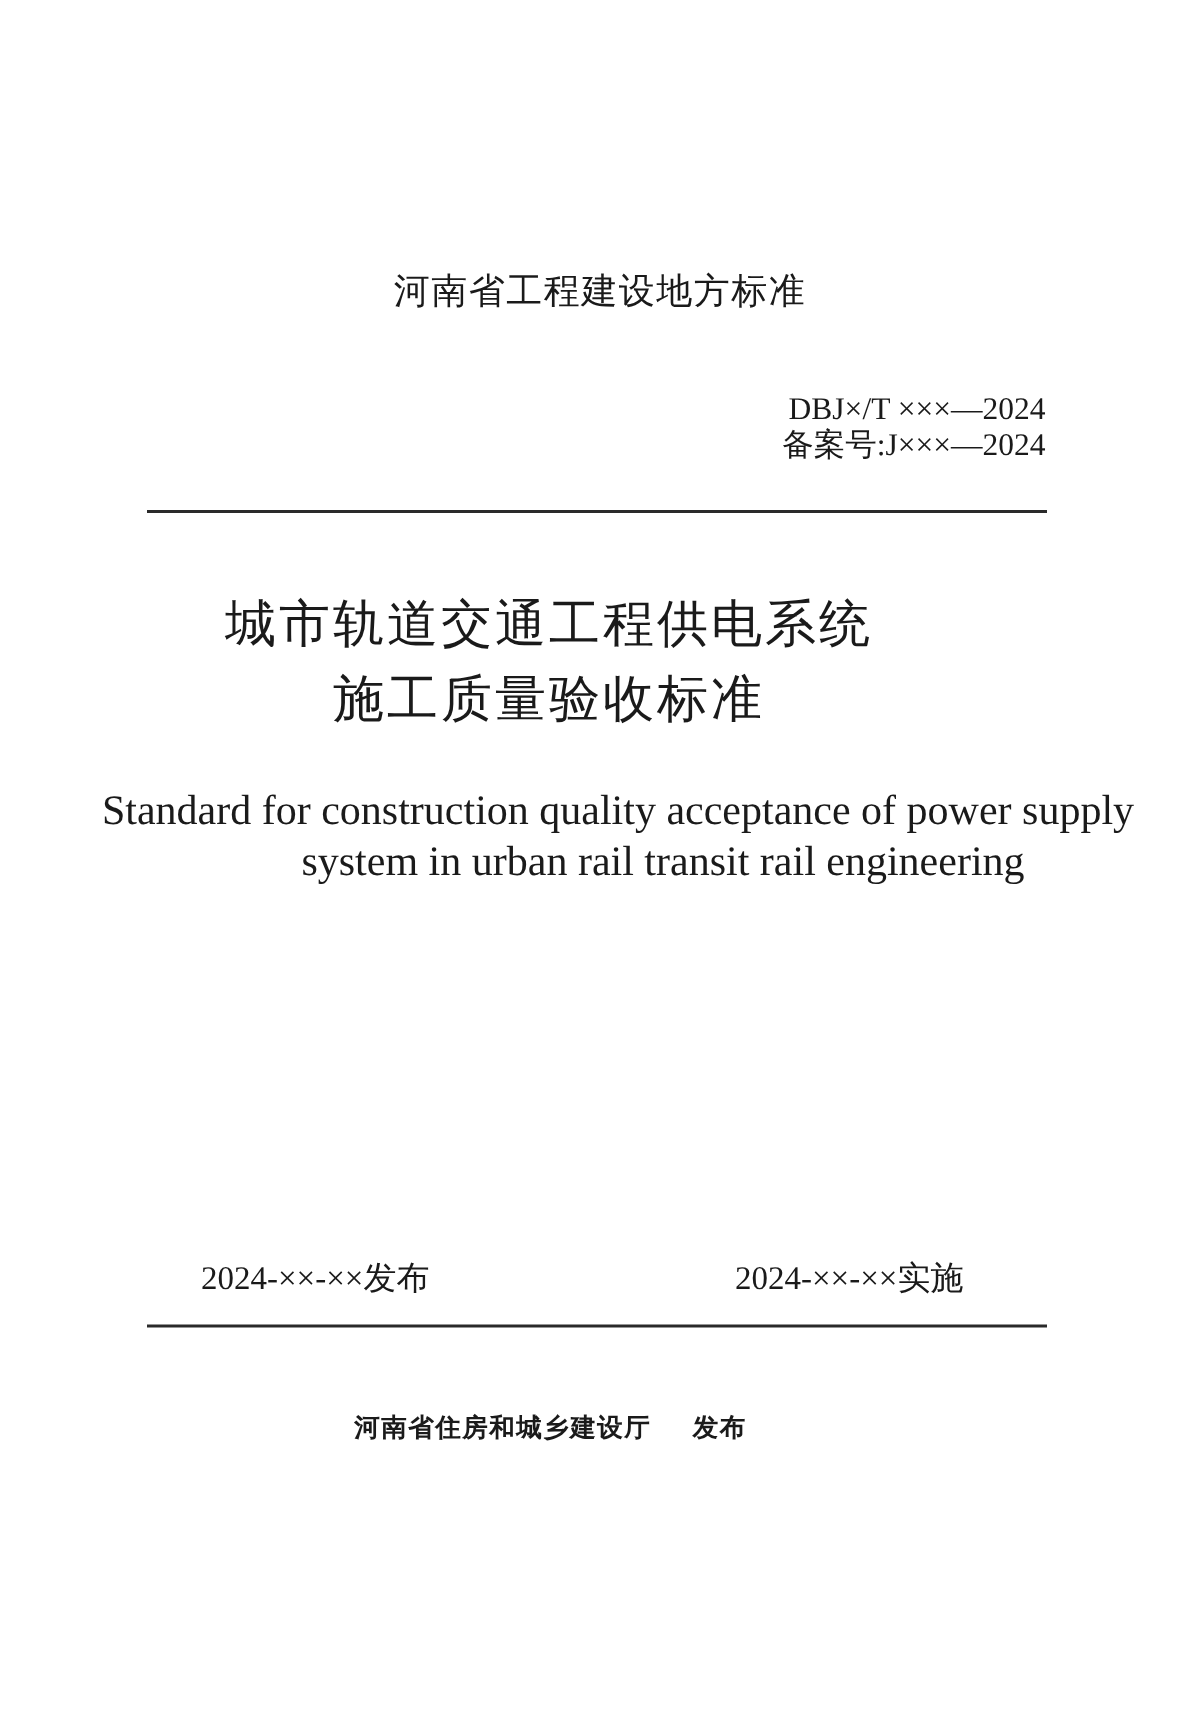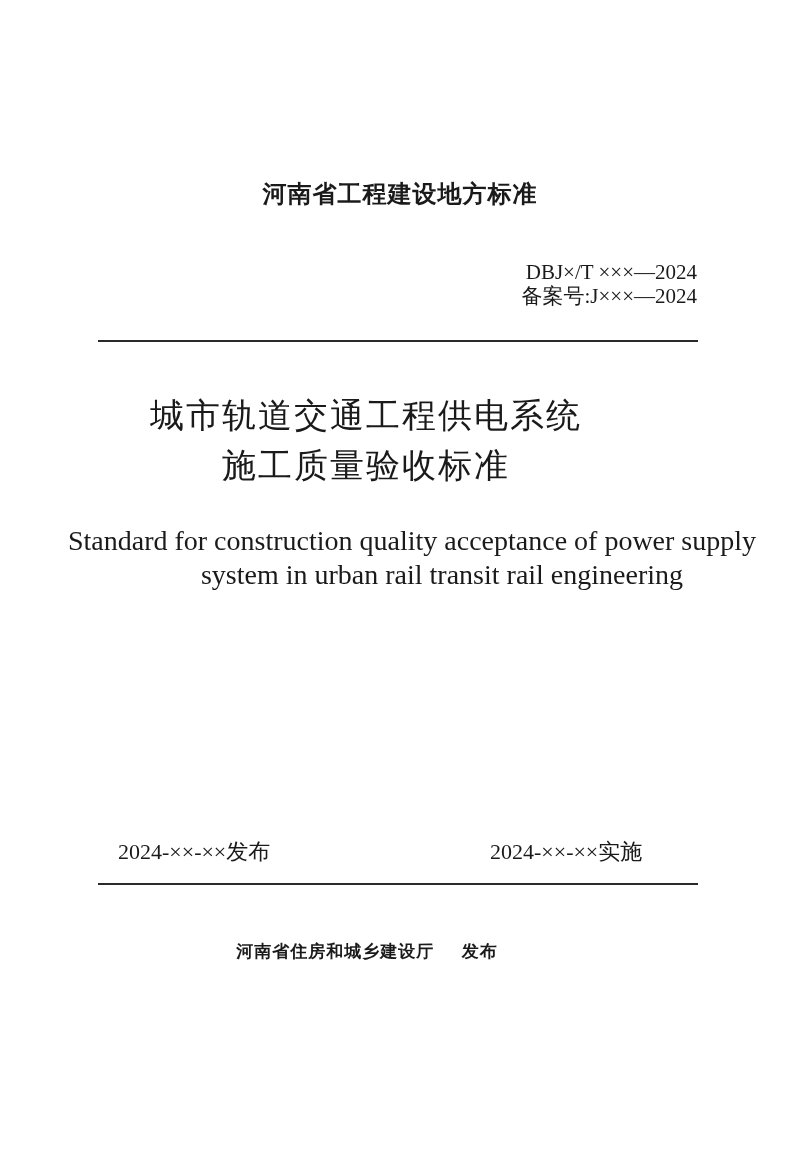--- a/index.html
+++ b/index.html
@@ -1,33 +1,33 @@
 <!DOCTYPE html>
 <html><head>
   <meta charset="utf-8">
   <style>
     html, body { margin: 0; padding: 0; background: #ffffff; }
     body { width: 800px; height: 1155px; position: relative; overflow: hidden; color: #1a1a1a; }
     .abs { position: absolute; }
     .sans { font-family: "DejaVu Sans", "Liberation Sans", sans-serif; }
     .serif { font-family: "Liberation Serif", "DejaVu Serif", serif; }
-    #header-title { left: 0; width: 800px; top: 178px; text-align: center; font-size: 24px; font-weight: bold; letter-spacing: 1px; }
+    #header-title { left: 0; width: 800px; top: 178px; text-align: center; font-size: 24px; font-weight: normal; letter-spacing: 1px; }
     #std-code { right: 103px; top: 260px; font-size: 21px; text-align: right; white-space: nowrap; }
     #record-no { right: 103px; top: 282px; font-size: 21px; text-align: right; white-space: nowrap; }
     .rule { left: 98px; width: 600px; height: 2px; background: #2a2a2a; }
     #rule-top { top: 340px; }
     #rule-bottom { top: 883px; }
     .cn-title { left: 0; width: 732px; text-align: center; font-size: 34px; letter-spacing: 2px; font-family: "DejaVu Serif", "Liberation Serif", serif; }
     #title-line1 { top: 393px; }
     #title-line2 { top: 443px; }
     .en-title { left: 12px; width: 800px; text-align: center; font-size: 28px; }
     #en-line1 { top: 525px; }
     #en-line2 { top: 559px; margin-left: 30px; }
     .date { top: 837px; font-size: 22px; white-space: nowrap; }
-    #issue-date { left: 118px; text-align: right; }
+    #issue-date { left: 134px; text-align: right; }
     #impl-date { left: 490px; }
     #publisher { left: 0; width: 734px; top: 940px; text-align: center; font-size: 17px; font-weight: bold; letter-spacing: 1px; white-space: pre; }
   </style>
 </head>
 <body>
 
 <div id="header-title" class="abs sans">河南省工程建设地方标准</div>
 
 <div id="std-code" class="abs serif">DBJ×/T ×××—2024</div>
 <div id="record-no" class="abs serif">备案号:J×××—2024</div>

